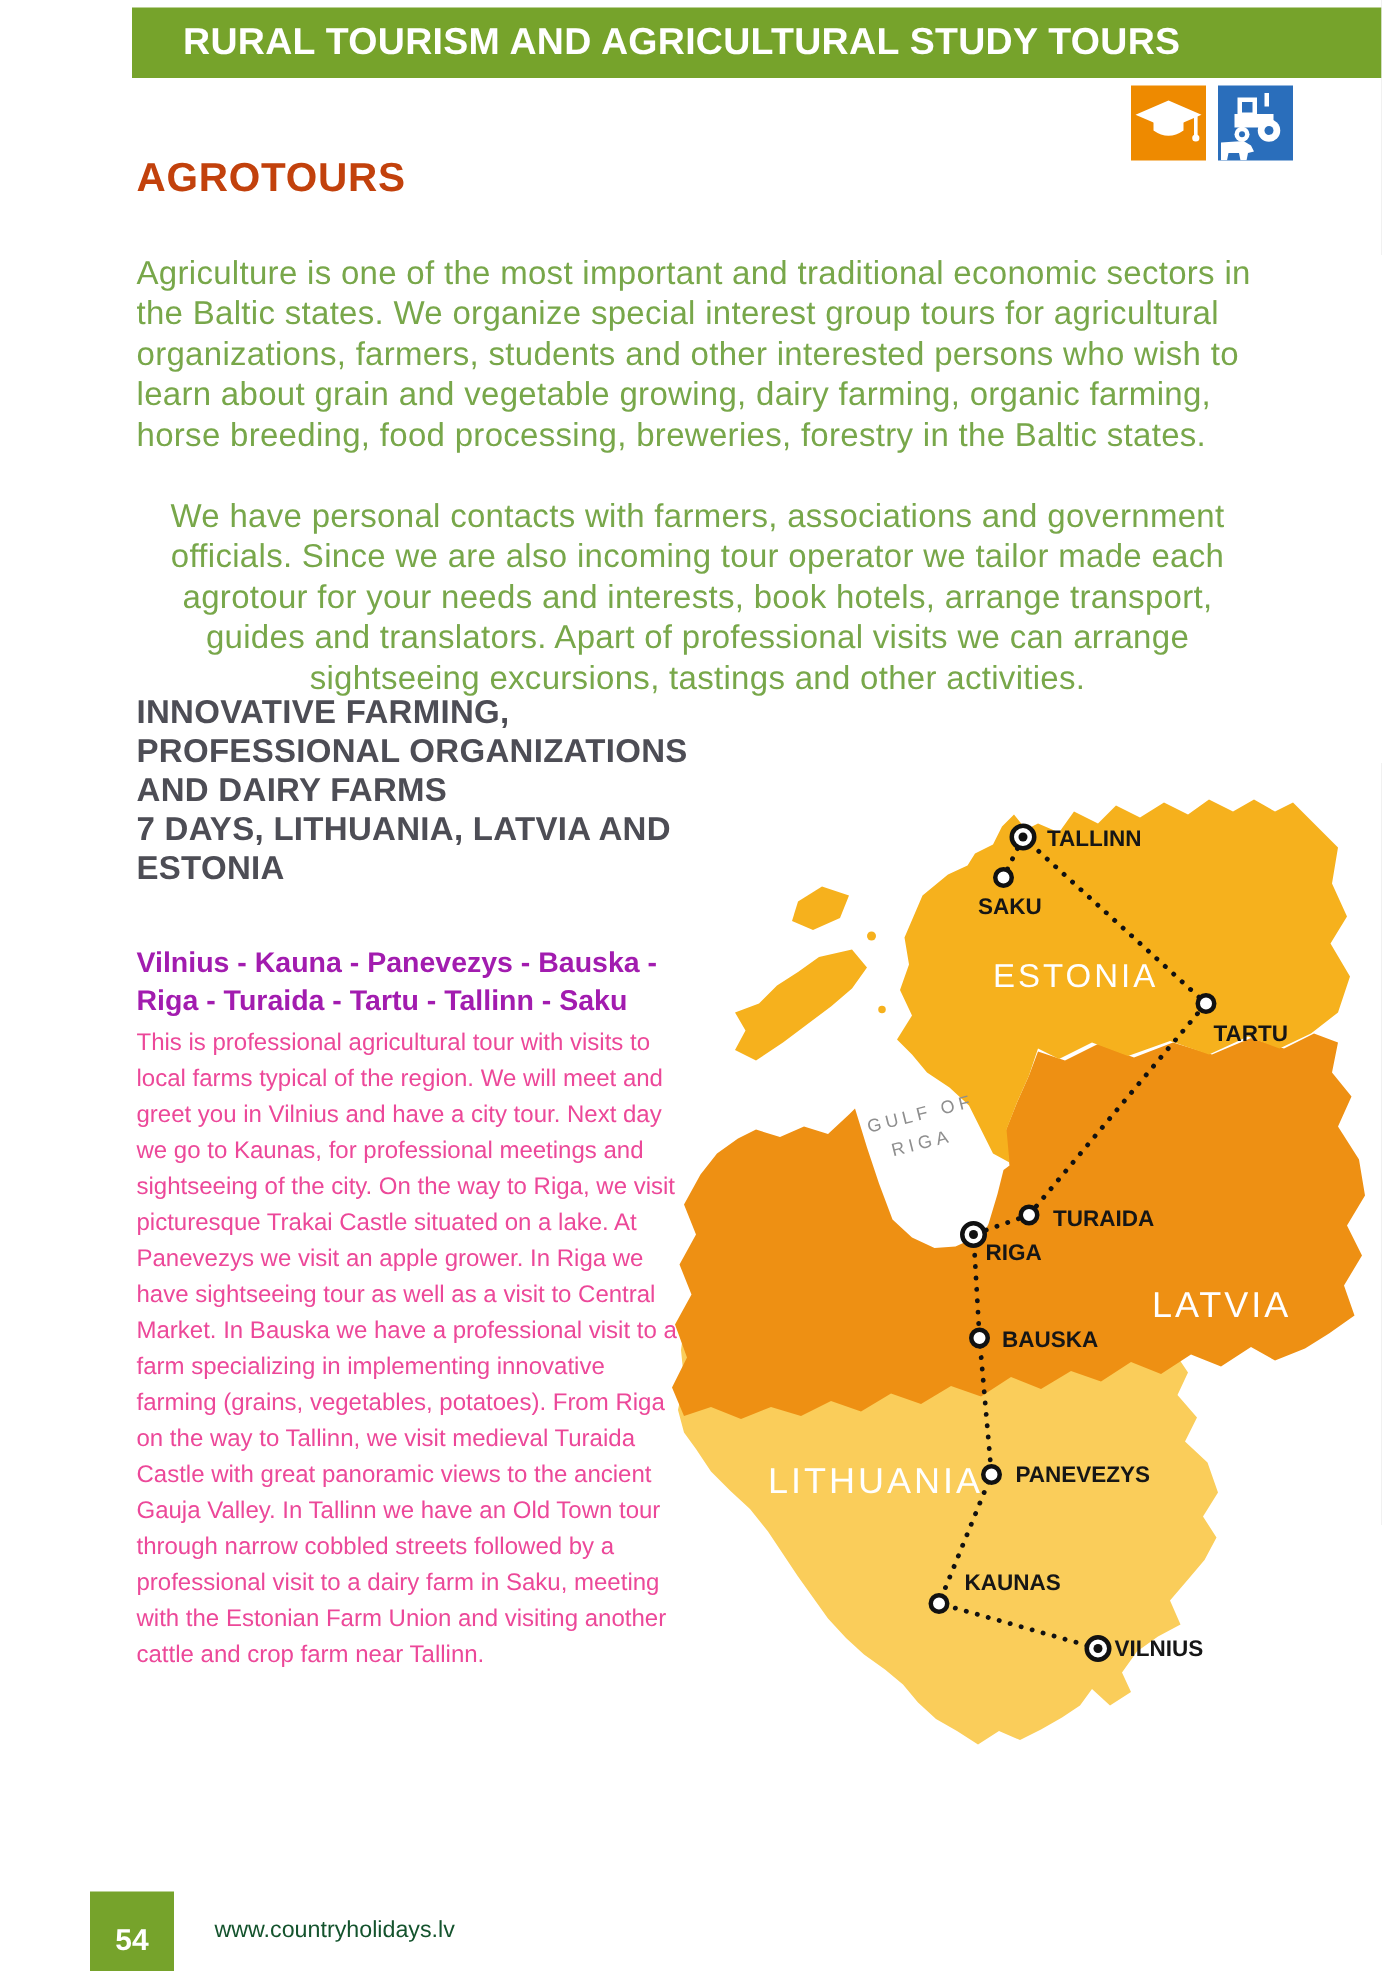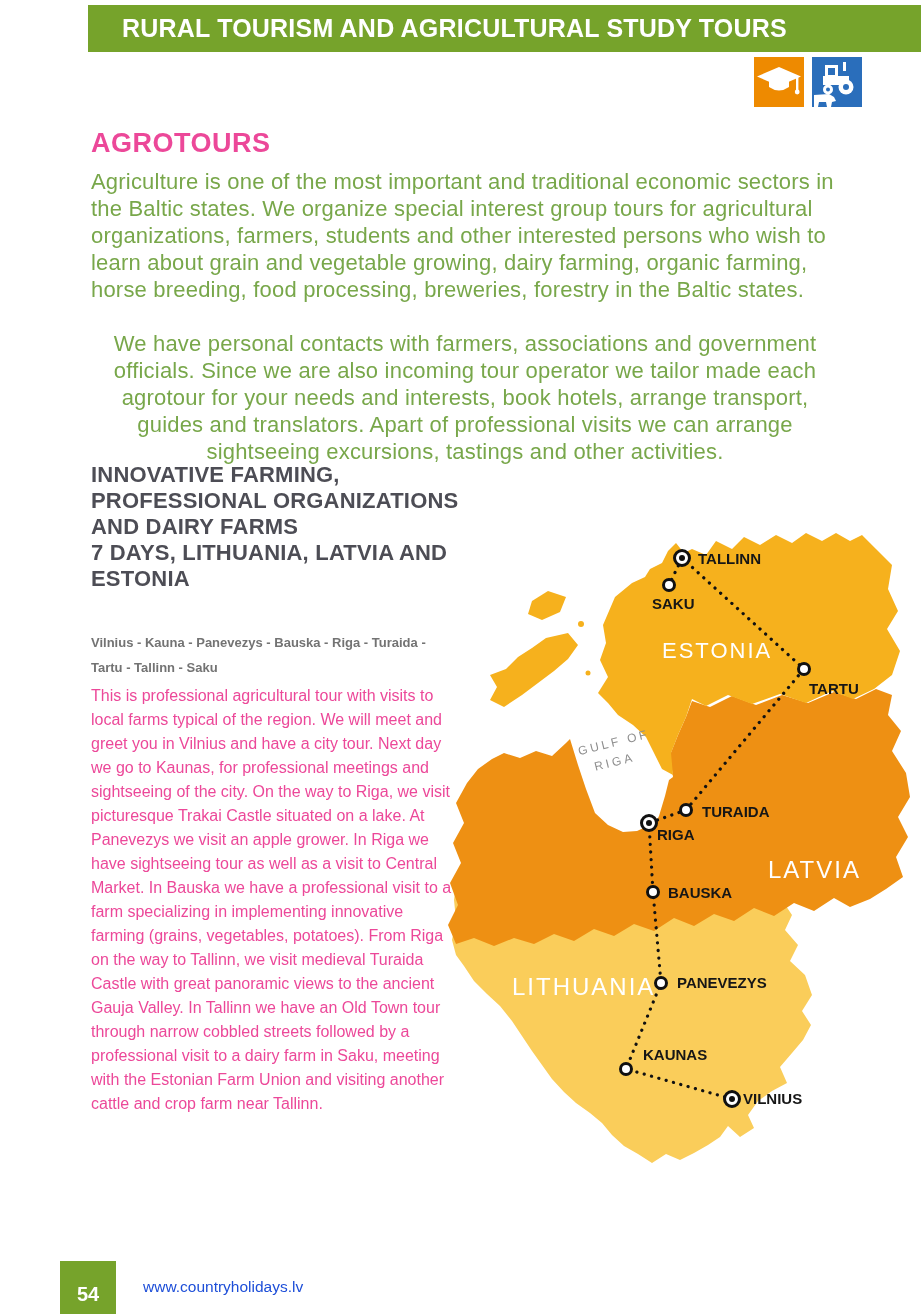--- a/index.html
+++ b/index.html
@@ -14,58 +14,58 @@
   }
   .header-bar span{
     color:#ffffff;font-weight:bold;font-size:25px;letter-spacing:0.2px;
     padding-left:34px;white-space:nowrap;
   }
   .corner-icon{position:absolute;top:57px;width:50px;height:50px;overflow:hidden;}
   .corner-icon.edu{left:754px;background:#EE8A00;}
   .corner-icon.agri{left:812px;background:#2A6EBB;}
   
   .agro-heading{
-    position:absolute;left:91px;top:128px;width:600px;
-    color:#ec4899;font-size:27px;font-weight:bold;letter-spacing:0.5px;
+    position:absolute;left:91px;top:103px;width:600px;
+    color:#c2410c;font-size:27px;font-weight:bold;letter-spacing:0.5px;
   }
   .green-par{
     position:absolute;left:91px;width:748px;
     color:#78A74A;font-size:22px;line-height:27px;letter-spacing:0.2px;
   }
   .green-par.p1{top:168px;}
   .green-par.p2{top:330px;text-align:center;}
   
   .tour-title{
     position:absolute;left:91px;top:462px;width:380px;
     color:#4D4D55;font-size:22px;font-weight:bold;line-height:26px;
     white-space:pre-line;letter-spacing:0.2px;
   }
   .tour-route{
     position:absolute;left:91px;top:630px;width:352px;
-    color:#737373;font-size:13px;font-weight:bold;line-height:25px;
+    color:#a21caf;font-size:19px;font-weight:bold;line-height:25px;
   }
   .tour-desc{
     position:absolute;left:91px;top:684px;width:366px;
     color:#ec4899;font-size:16px;line-height:24px;
   }
   
   .map-wrap{position:absolute;left:440px;top:525px;width:481px;height:710px;}
   .map-wrap svg{display:block;}
   .country-label{fill:#ffffff;font-family:"Liberation Sans",sans-serif;letter-spacing:2px;}
   .city-label{fill:#161616;font-family:"Liberation Sans",sans-serif;font-weight:bold;font-size:15px;}
   .gulf-label{fill:#8E8E8E;font-family:"Liberation Sans",sans-serif;font-size:12px;letter-spacing:3px;}
   
   .page-num-box{
     position:absolute;left:60px;top:1261px;width:56px;height:67px;
     background:#76A32B;display:flex;align-items:center;justify-content:center;
   }
   .page-num-box span{color:#ffffff;font-size:20px;font-weight:bold;}
   .website{
     position:absolute;left:143px;top:1278px;
-    color:#1d4ed8;font-size:15.5px;text-decoration:none;
+    color:#14532d;font-size:15.5px;text-decoration:none;
   }
 </style>
 </head>
 <body>
 
 <div class="page">
 
   <div class="header-bar">
     <span>RURAL TOURISM AND AGRICULTURAL STUDY TOURS</span>
   </div>

